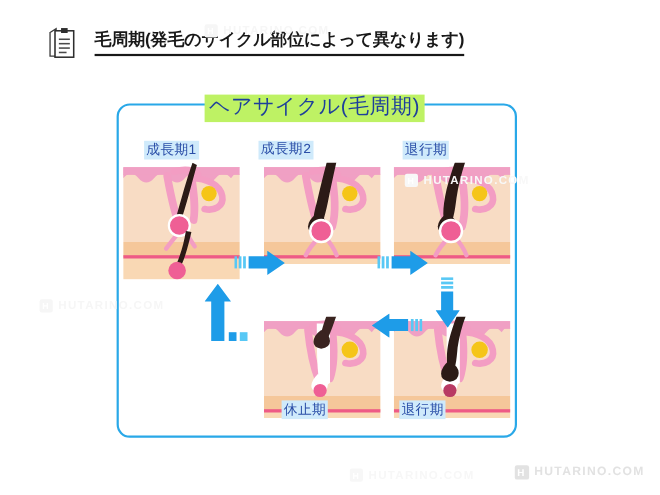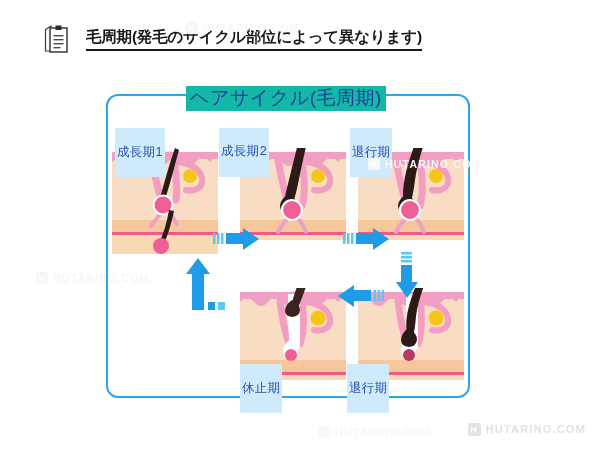--- a/index.html
+++ b/index.html
@@ -52,41 +52,42 @@
     height: 304px;
     border: 2px solid #29a8e8;
     border-radius: 12px;
     background: #ffffff;
     box-sizing: border-box;
   }
   #diagram-title {
     position: absolute;
     left: 186px;
     top: 86px;
-    background: #14b8a6;
+    background: #bef264;
     color: #1d3f9b;
     font-size: 19px;
     line-height: 22px;
     padding: 1px 4px 2px 4px;
     white-space: nowrap;
     z-index: 6;
     letter-spacing: 0.5px;
   }
 
   
   .stage-label {
     position: absolute;
     background: #cfeafb;
     color: #2b4fa8;
     font-size: 12.5px;
     line-height: 15px;
-    padding: 17px 2px;
+    padding: 1px 2px;
     white-space: nowrap;
     z-index: 5;
     letter-spacing: 0.3px;
+    margin-left: 16px;
   }
   #label-anagen1 { left: 115px; top: 128px; }
   #label-anagen2 { left: 219px; top: 128px; font-family: Liberation Mono, monospace; }
   #label-catagen-top { left: 350px; top: 128px; }
   #label-telogen { left: 240px; top: 364px; }
   #label-catagen-bottom { left: 347px; top: 364px; }
 
   
   .panel {
     position: absolute;

